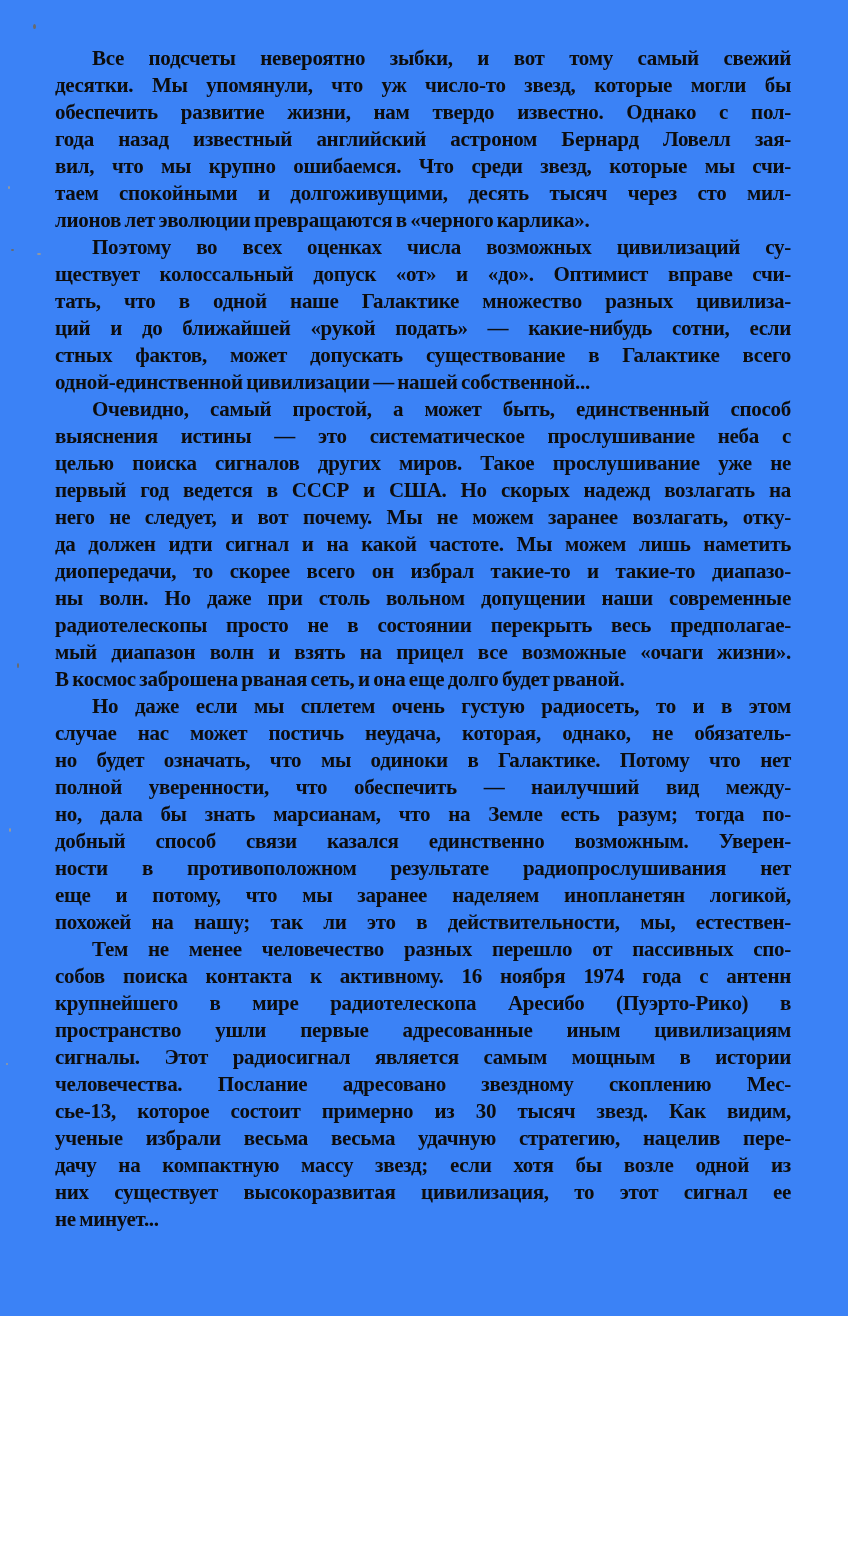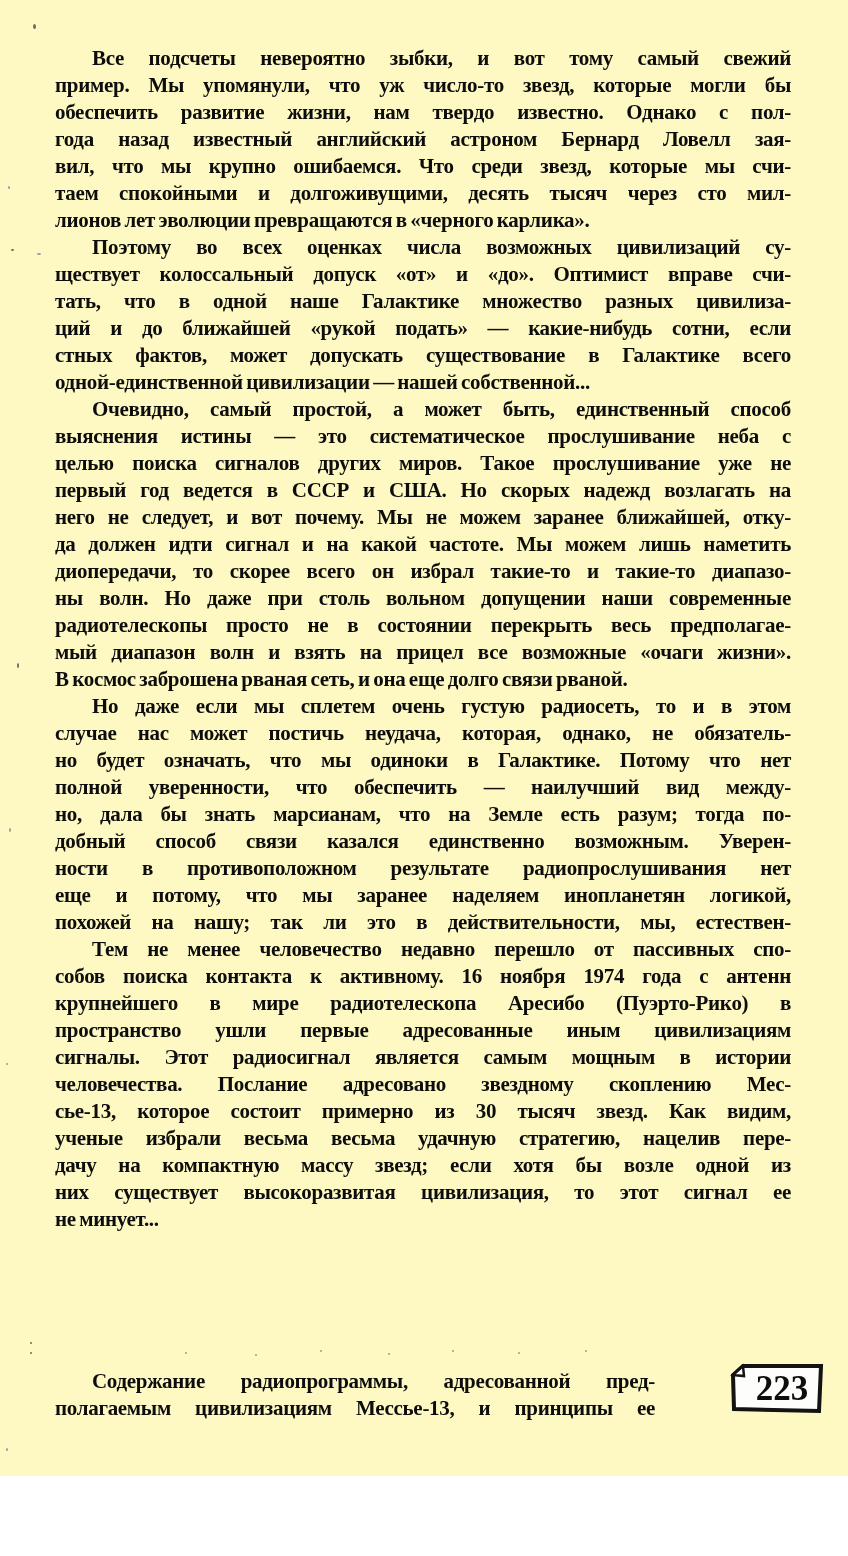--- a/index.html
+++ b/index.html
@@ -2,22 +2,22 @@
 <html><head>
 <meta charset="utf-8">
 <style>
   html, body {
     margin: 0;
     padding: 0;
   }
   .page {
     position: relative;
     width: 848px;
-    height: 1476px;
-    background: #fef9c3;
+    height: 1316px;
+    background: #3b82f6;
     overflow: hidden;
     font-family: "Liberation Serif", "DejaVu Serif", serif;
     font-weight: 700;
     color: #0d0d0d;
   }
   .text-block {
     position: absolute;
     left: 55px;
     top: 45px;
     width: 736px;
@@ -64,61 +64,61 @@
   .speck.light { background: #9a9a9a; }
 </style>
 </head>
 <body>
 
 <div class="page">
 
   <div class="text-block">
       <div class="para">
         <div class="line first">Все подсчеты невероятно зыбки, и вот тому самый свежий</div>
-        <div class="line">пример. Мы упомянули, что уж число-то звезд, которые могли бы</div>
+        <div class="line">десятки. Мы упомянули, что уж число-то звезд, которые могли бы</div>
         <div class="line">обеспечить развитие жизни, нам твердо известно. Однако с пол-</div>
         <div class="line">года назад известный английский астроном Бернард Ловелл зая-</div>
         <div class="line">вил, что мы крупно ошибаемся. Что среди звезд, которые мы счи-</div>
         <div class="line">таем спокойными и долгоживущими, десять тысяч через сто мил-</div>
         <div class="line last">лионов лет эволюции превращаются в «черного карлика».</div>
       </div>
       <div class="para">
         <div class="line first">Поэтому во всех оценках числа возможных цивилизаций су-</div>
         <div class="line">ществует колоссальный допуск «от» и «до». Оптимист вправе счи-</div>
         <div class="line">тать, что в одной наше Галактике множество разных цивилиза-</div>
         <div class="line">ций и до ближайшей «рукой подать» — какие-нибудь сотни, если</div>
         <div class="line">стных фактов, может допускать существование в Галактике всего</div>
         <div class="line last">одной-единственной цивилизации — нашей собственной...</div>
       </div>
       <div class="para">
         <div class="line first">Очевидно, самый простой, а может быть, единственный способ</div>
         <div class="line">выяснения истины — это систематическое прослушивание неба с</div>
         <div class="line">целью поиска сигналов других миров. Такое прослушивание уже не</div>
         <div class="line">первый год ведется в СССР и США. Но скорых надежд возлагать на</div>
-        <div class="line">него не следует, и вот почему. Мы не можем заранее ближайшей, отку-</div>
+        <div class="line">него не следует, и вот почему. Мы не можем заранее возлагать, отку-</div>
         <div class="line">да должен идти сигнал и на какой частоте. Мы можем лишь наметить</div>
         <div class="line">диопередачи, то скорее всего он избрал такие-то и такие-то диапазо-</div>
         <div class="line">ны волн. Но даже при столь вольном допущении наши современные</div>
         <div class="line">радиотелескопы просто не в состоянии перекрыть весь предполагае-</div>
         <div class="line">мый диапазон волн и взять на прицел все возможные «очаги жизни».</div>
-        <div class="line last">В космос заброшена рваная сеть, и она еще долго связи рваной.</div>
+        <div class="line last">В космос заброшена рваная сеть, и она еще долго будет рваной.</div>
       </div>
       <div class="para">
         <div class="line first">Но даже если мы сплетем очень густую радиосеть, то и в этом</div>
         <div class="line">случае нас может постичь неудача, которая, однако, не обязатель-</div>
         <div class="line">но будет означать, что мы одиноки в Галактике. Потому что нет</div>
         <div class="line">полной уверенности, что обеспечить — наилучший вид между-</div>
         <div class="line">но, дала бы знать марсианам, что на Земле есть разум; тогда по-</div>
         <div class="line">добный способ связи казался единственно возможным. Уверен-</div>
         <div class="line">ности в противоположном результате радиопрослушивания нет</div>
         <div class="line">еще и потому, что мы заранее наделяем инопланетян логикой,</div>
         <div class="line">похожей на нашу; так ли это в действительности, мы, естествен-</div>
       </div>
       <div class="para">
-        <div class="line first">Тем не менее человечество недавно перешло от пассивных спо-</div>
+        <div class="line first">Тем не менее человечество разных перешло от пассивных спо-</div>
         <div class="line">собов поиска контакта к активному. 16 ноября 1974 года с антенн</div>
         <div class="line">крупнейшего в мире радиотелескопа Аресибо (Пуэрто-Рико) в</div>
         <div class="line">пространство ушли первые адресованные иным цивилизациям</div>
         <div class="line">сигналы. Этот радиосигнал является самым мощным в истории</div>
         <div class="line">человечества. Послание адресовано звездному скоплению Мес-</div>
         <div class="line">сье-13, которое состоит примерно из 30 тысяч звезд. Как видим,</div>
         <div class="line">ученые избрали весьма весьма удачную стратегию, нацелив пере-</div>
         <div class="line">дачу на компактную массу звезд; если хотя бы возле одной из</div>
         <div class="line">них существует высокоразвитая цивилизация, то этот сигнал ее</div>
         <div class="line last">не минует...</div>

